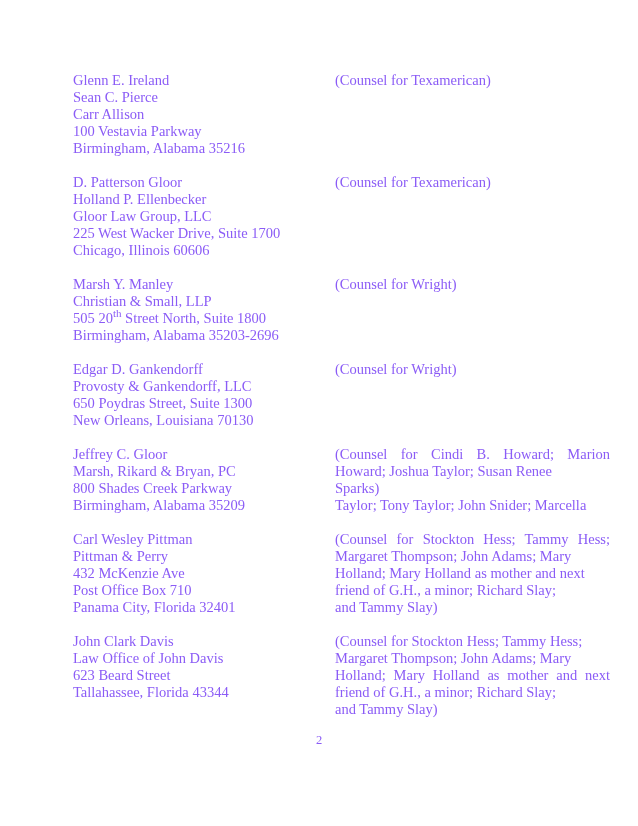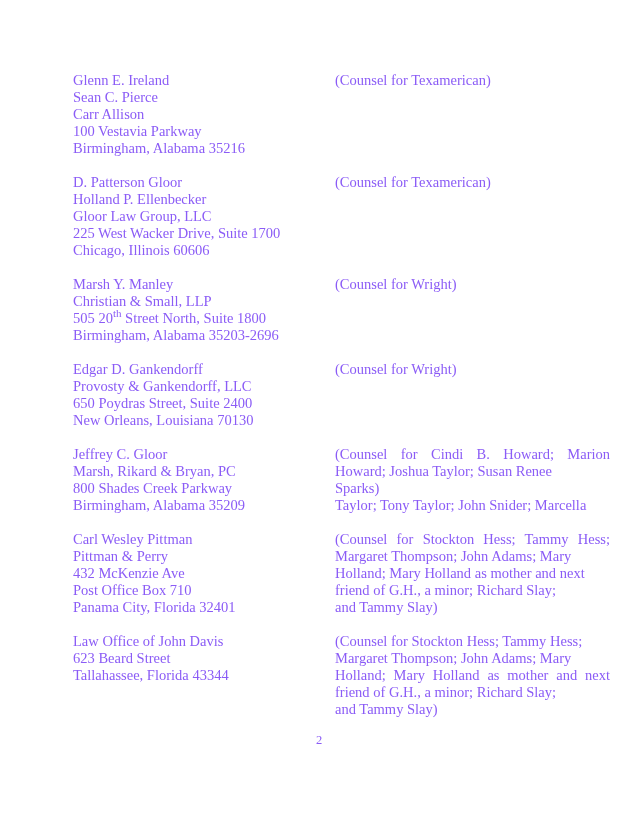--- a/index.html
+++ b/index.html
@@ -74,21 +74,21 @@
       </div>
       <div class="col-right">
         <div class="line">(Counsel for Wright)</div>
       </div>
     </div>
 
     <div class="entry">
       <div class="col-left">
         <div class="line">Edgar D. Gankendorff</div>
         <div class="line">Provosty &amp; Gankendorff, LLC</div>
-        <div class="line">650 Poydras Street, Suite 2400</div>
+        <div class="line">650 Poydras Street, Suite 1300</div>
         <div class="line">New Orleans, Louisiana 70130</div>
       </div>
       <div class="col-right">
         <div class="line">(Counsel for Wright)</div>
       </div>
     </div>
 
     <div class="entry">
       <div class="col-left">
         <div class="line">Jeffrey C. Gloor</div>
@@ -116,20 +116,21 @@
         <div class="line stretch">(Counsel for Stockton Hess; Tammy Hess;</div>
         <div class="line">Margaret Thompson; John Adams; Mary</div>
         <div class="line">Holland; Mary Holland as mother and next</div>
         <div class="line">friend of G.H., a minor; Richard Slay;</div>
         <div class="line">and Tammy Slay)</div>
       </div>
     </div>
 
     <div class="entry">
       <div class="col-left">
+        <div class="line">John Clark Davis</div>
         <div class="line">Law Office of John Davis</div>
         <div class="line">623 Beard Street</div>
         <div class="line">Tallahassee, Florida 43344</div>
       </div>
       <div class="col-right">
         <div class="line">(Counsel for Stockton Hess; Tammy Hess;</div>
         <div class="line">Margaret Thompson; John Adams; Mary</div>
         <div class="line stretch">Holland; Mary Holland as mother and next</div>
         <div class="line">friend of G.H., a minor; Richard Slay;</div>
         <div class="line">and Tammy Slay)</div>

